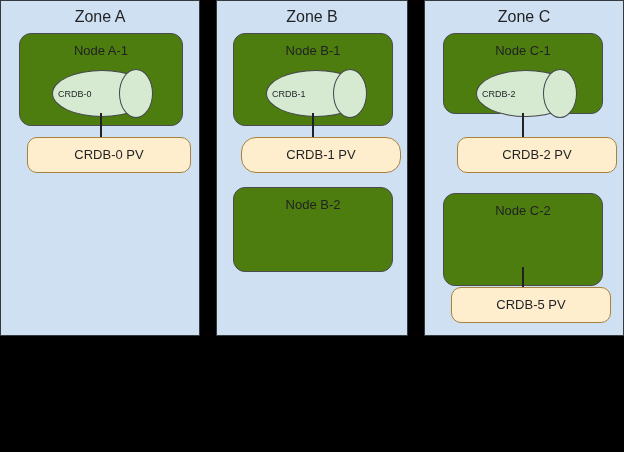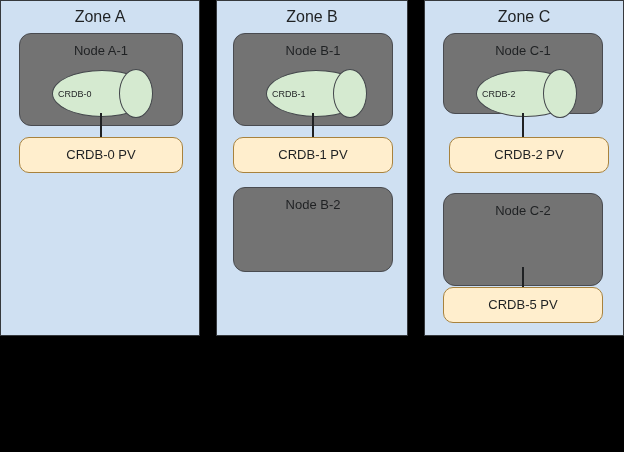--- a/index.html
+++ b/index.html
@@ -40,21 +40,21 @@
     text-align: center;
     font-size: 16px;
     color: #1f2123;
     line-height: 16px;
     white-space: nowrap;
   }
 
   
   .node {
     position: absolute;
-    background: #737373;
+    background: #4d7c0f;
     border: 1px solid #494b50;
     border-radius: 12px;
     box-sizing: border-box;
   }
   .node-title {
     position: absolute;
     top: 9px;
     left: 0;
     right: 0;
     text-align: center;
@@ -107,20 +107,21 @@
   
   .pv {
     position: absolute;
     background: #ffeecd;
     border: 1px solid #a8823d;
     border-radius: 10px;
     box-sizing: border-box;
     display: flex;
     align-items: center;
     justify-content: center;
+    margin-left: 8px;
   }
   .pv-label {
     font-size: 13px;
     color: #1f2123;
     line-height: 16px;
     white-space: nowrap;
   }
 
   
   .connector {
@@ -162,21 +163,21 @@
 
       <div class="cyl" style="left:32px; top:36px; width:100px; height:47px;">
         <div class="cyl-body"></div>
         <div class="cyl-cap"></div>
         <div class="cyl-label">CRDB-1</div>
       </div>
     </div>
 
     <div class="connector" style="left:95px; top:112px; height:26px;"></div>
 
-    <div class="pv" style="left:16px; top:136px; width:160px; height:36px;">
+    <div class="pv" style="left:16px; top:136px; width:160px; height:36px;border-radius:15px;">
       <span class="pv-label">CRDB-1 PV</span>
     </div>
 
     <div class="node" style="left:16px; top:186px; width:160px; height:85px;">
       <div class="node-title">Node B-2</div>
     </div>
   </div>
 
   <div class="zone" style="left:424px; width:200px;">
     <div class="zone-title">Zone C</div>

